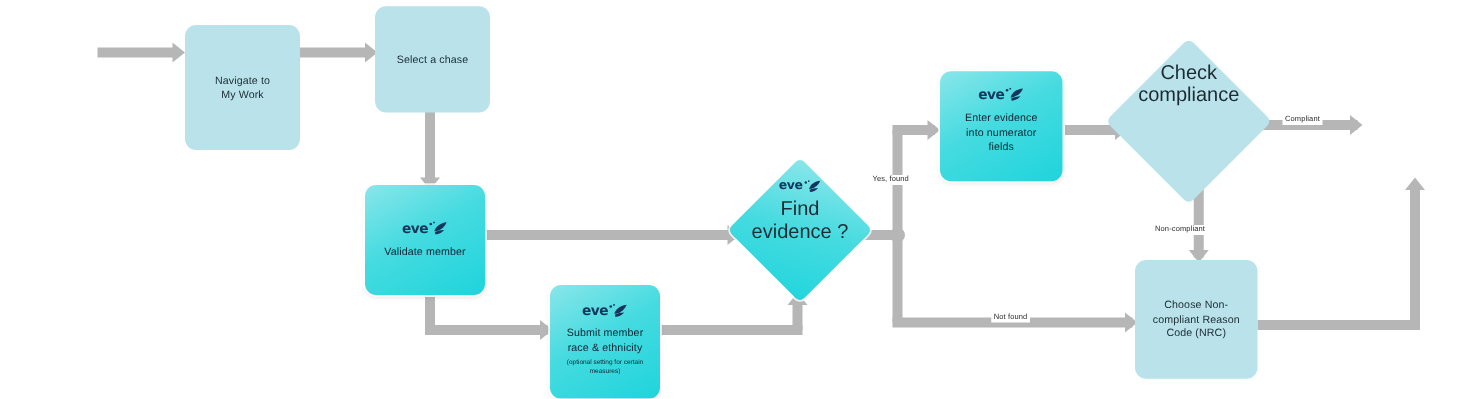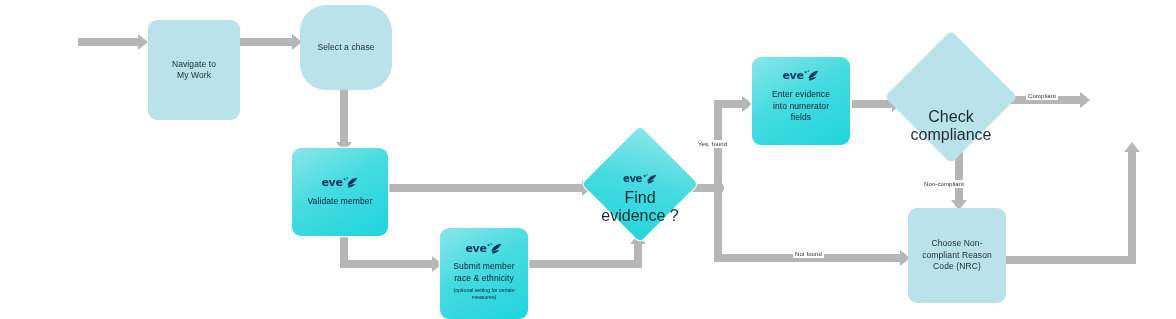--- a/index.html
+++ b/index.html
@@ -33,21 +33,21 @@
   .eve .lbl{color:#10212e;font-weight:400;}
   .eve .sub{color:#12242f;}
 
   
   .dia{position:absolute;}
   .dia .shape{position:absolute;inset:0;transform:rotate(45deg);border-radius:5px;}
   .dia.plainD .shape{background:#b9e2ea;}
   .dia.eveD .shape{background:linear-gradient(150deg,#8ae6ea 0%,#45dbe0 50%,#23d5dd 100%);
        box-shadow:0 0 0 1.5px rgba(255,255,255,.8);}
   .dia .inner{position:absolute;inset:0;display:flex;flex-direction:column;
-        align-items:center;justify-content:flex-end;text-align:center;color:#1c2b33;}
+        align-items:center;justify-content:flex-start;text-align:center;color:#1c2b33;}
 
   
   .evelogo{display:flex;align-items:center;justify-content:center;gap:1px;margin-bottom:7px;}
   .evelogo .w{font-size:11px;font-weight:700;color:#15355c;letter-spacing:-0.4px;
               font-family:"DejaVu Sans",sans-serif;}
   .evelogo svg{display:block;}
 </style>
 </head>
 <body>
 
@@ -100,21 +100,21 @@
   <div class="conn h" style="left:1006px;top:256px;width:130px;"></div>
   <div class="conn v" style="left:1128px;top:150px;height:110px;"></div>
   <div class="cap u" style="left:1124px;top:142px;"></div>
 
 
   <div class="node plain rect" style="left:148px;top:5px;width:92px;height:100px;margin-top:15px;">
     <div class="lbl">Navigate to</div>
     <div class="lbl">My Work</div>
   </div>
 
-  <div class="node plain rect" style="left:300px;top:5px;width:92px;height:85px;border-radius:26px;">
+  <div class="node plain rect" style="left:300px;top:5px;width:92px;height:85px;">
     <div class="lbl">Select a chase</div>
   </div>
 
   <div class="node eve" style="left:292px;top:148px;width:96px;height:88px;">
     <div class="evelogo">
       <span class="w">eve</span>
       <svg width="15" height="11" viewBox="0 0 15 11">
         <circle cx="1.6" cy="2.2" r="1.05" fill="#15355c"></circle>
         <circle cx="4.2" cy="0.9" r="0.75" fill="#15355c"></circle>
         <path d="M4.4 7.9 C6.1 3.4 9.4 1.3 14.4 0.7 C12.9 4.1 10.3 6.6 6.6 7.7 Z" fill="#15355c"></path>

